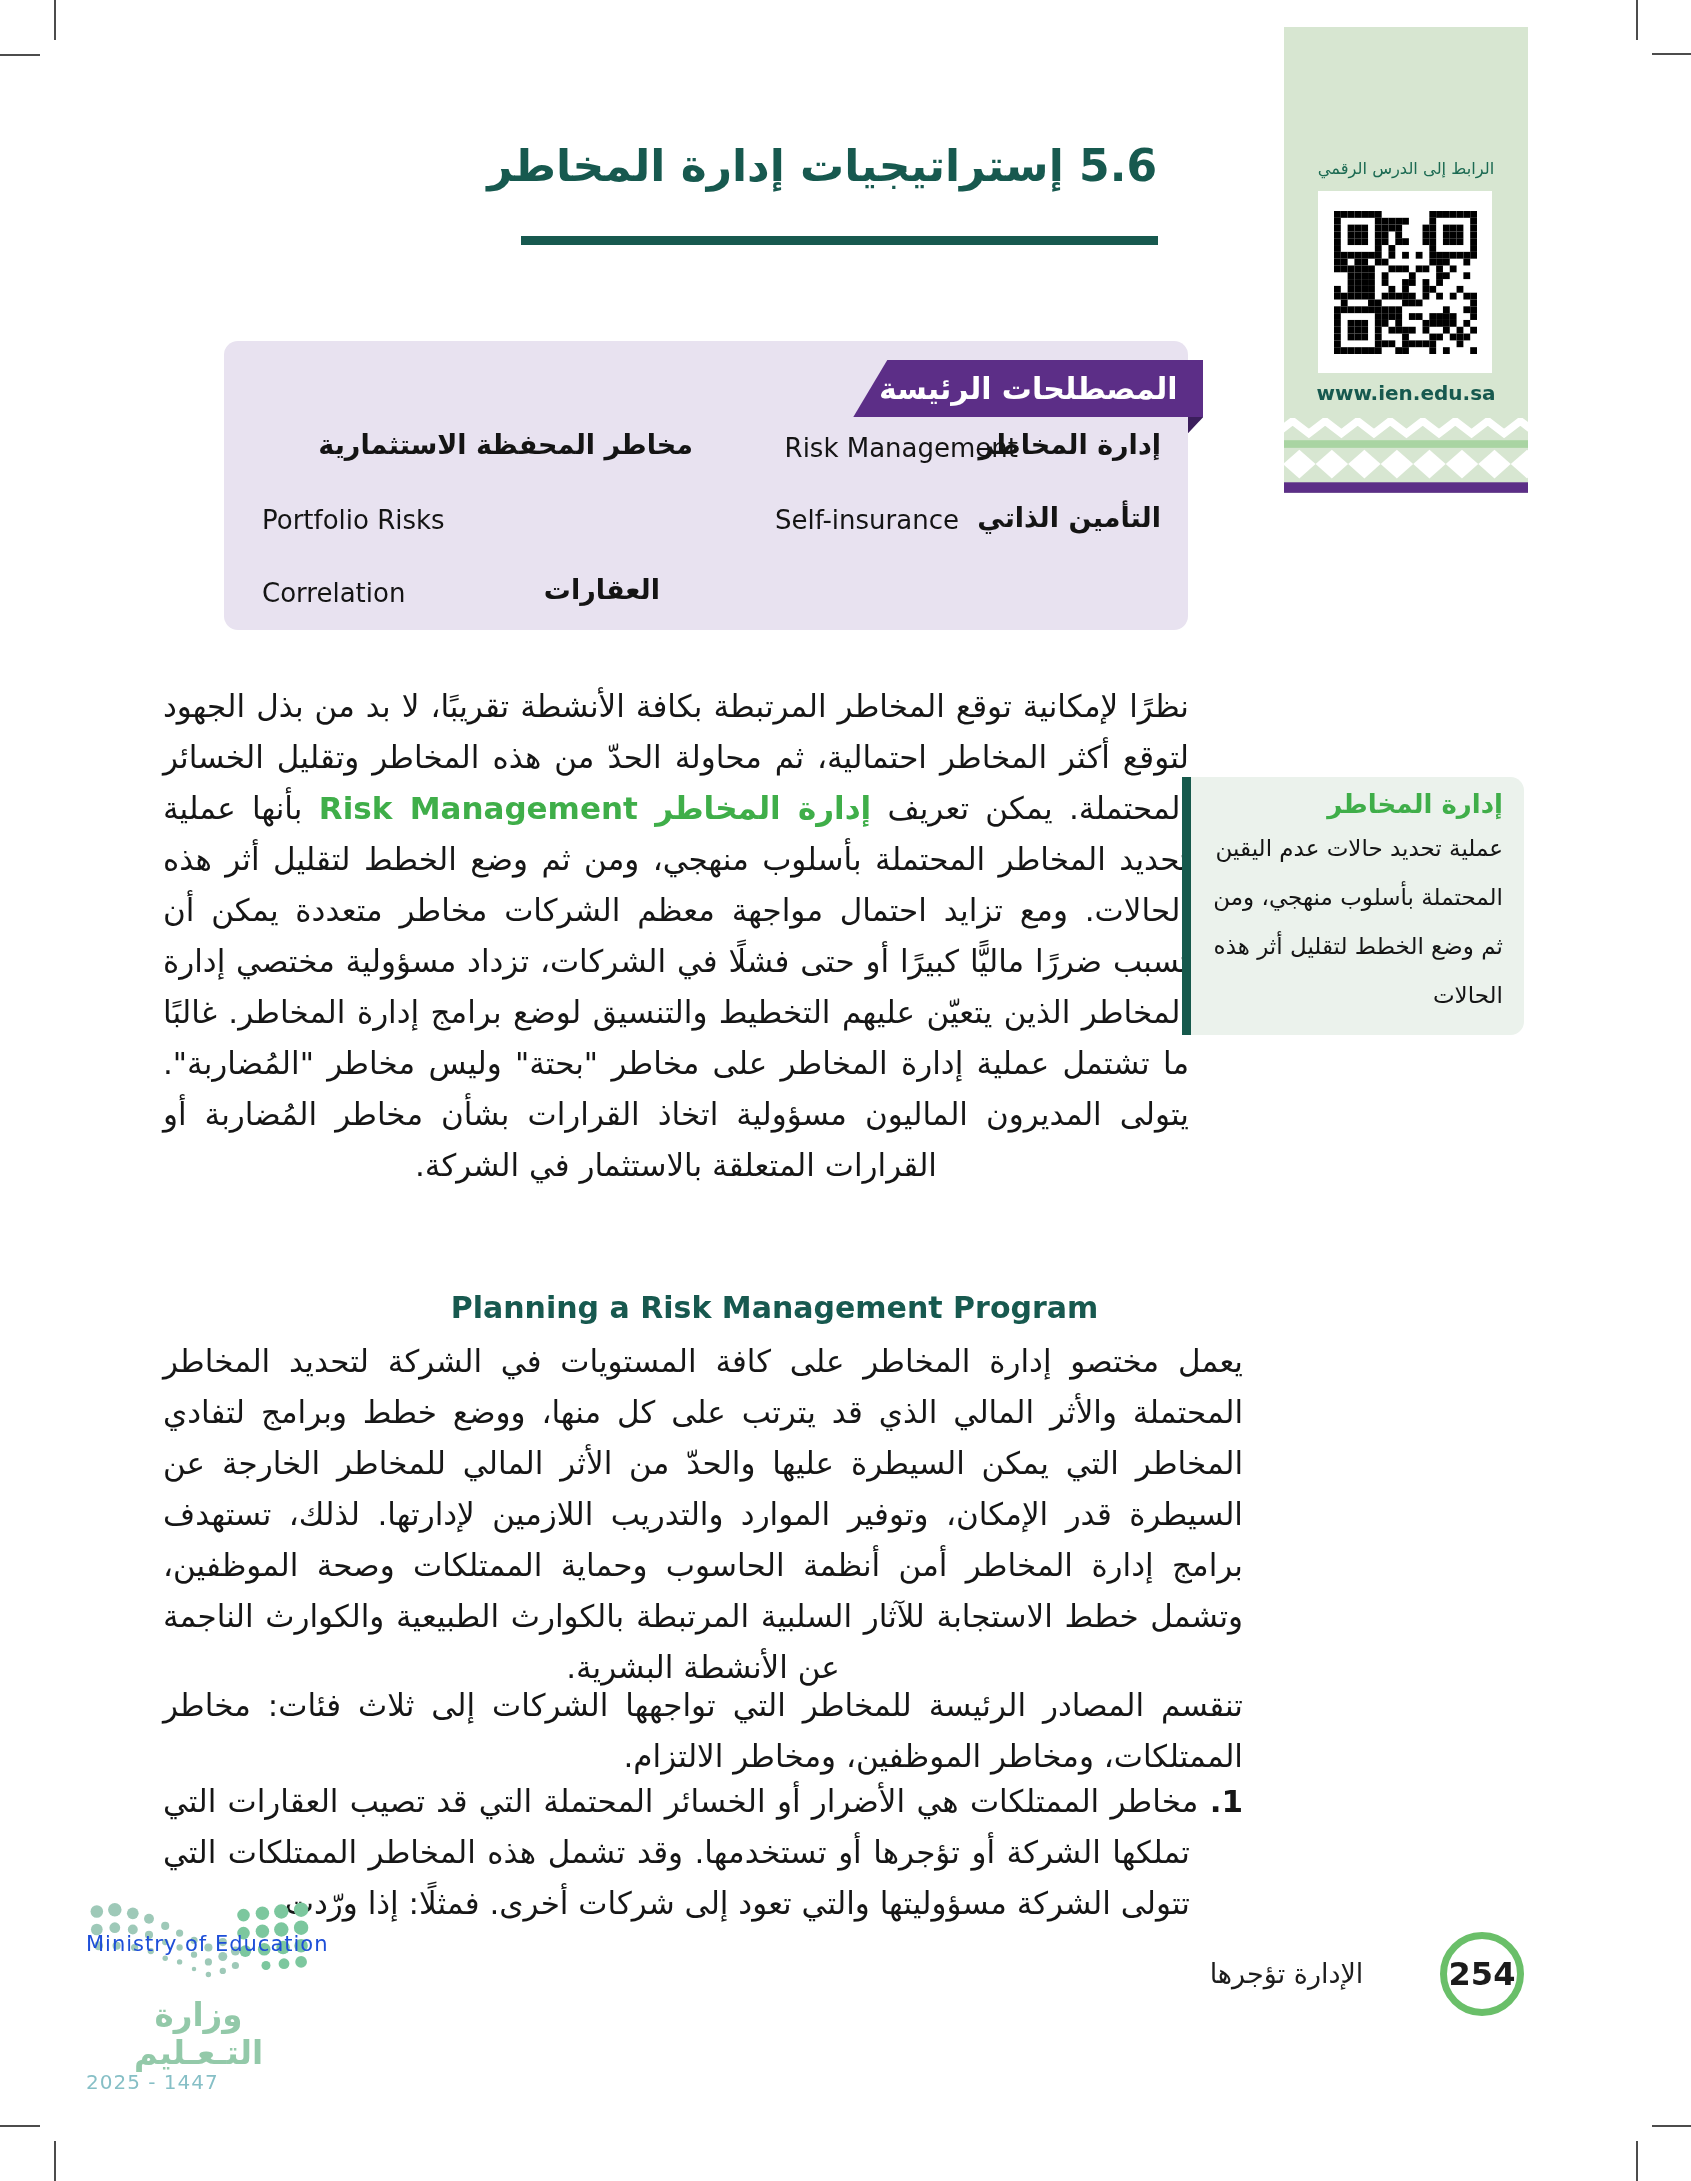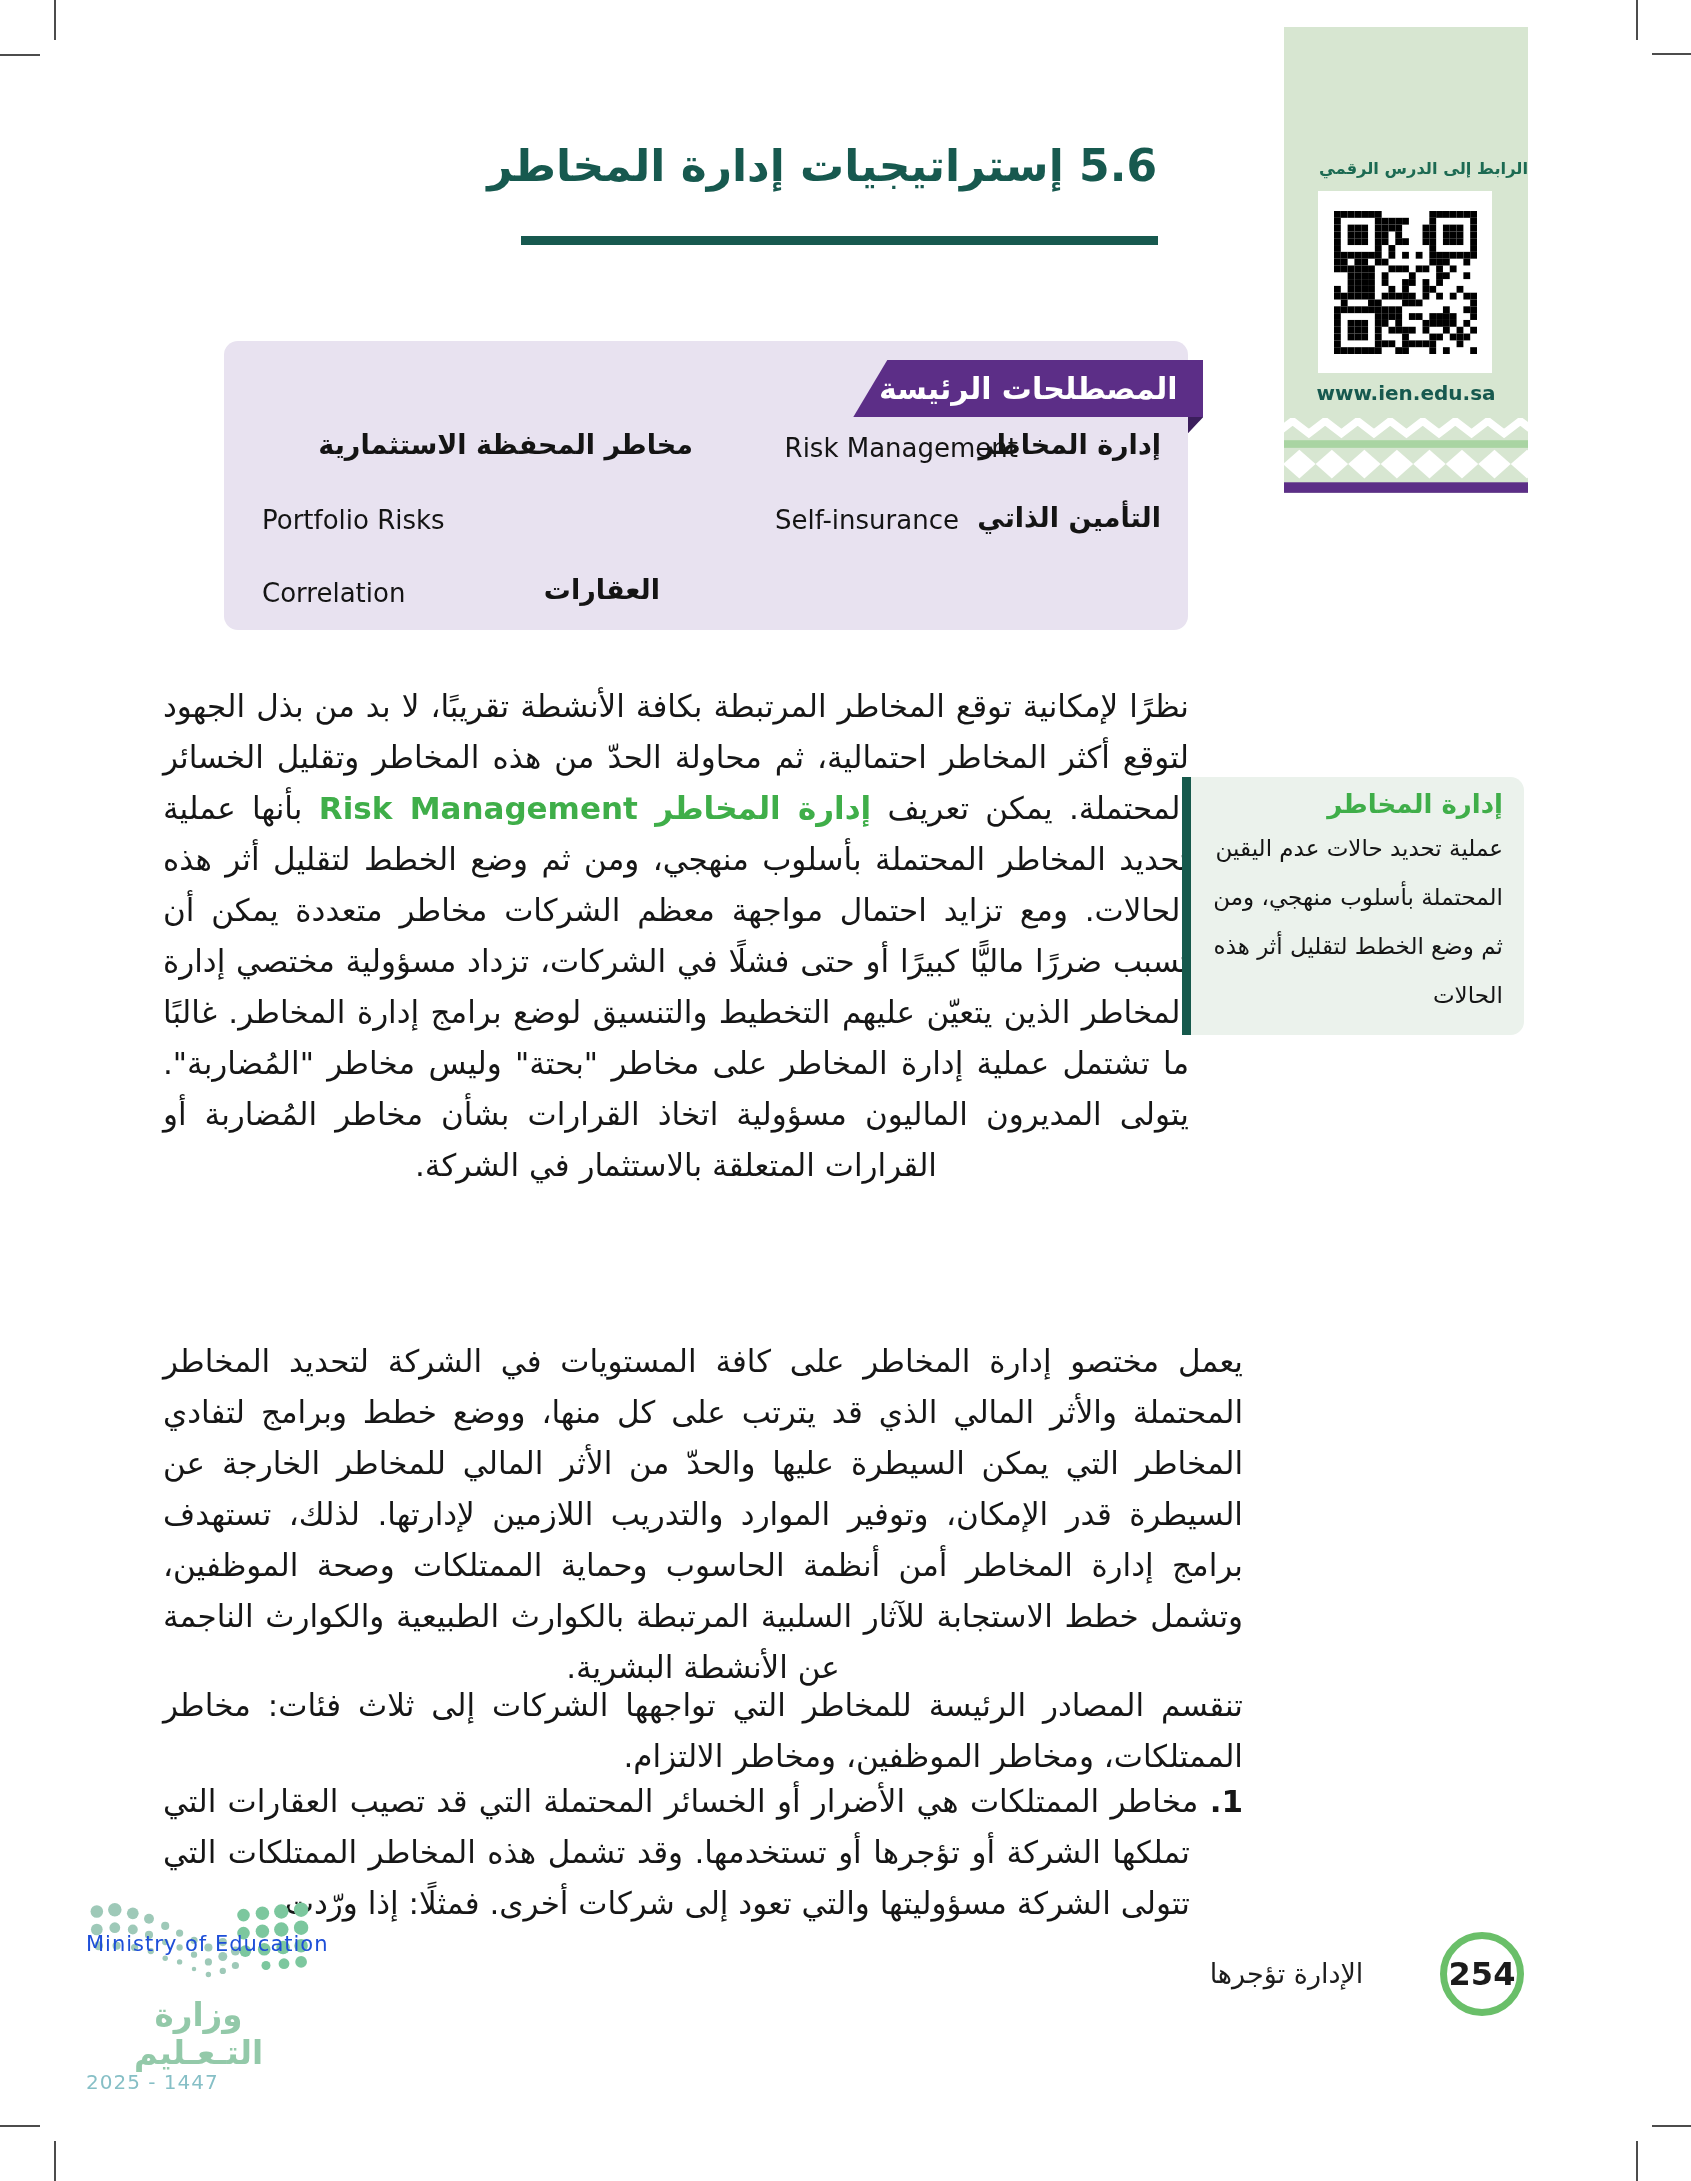--- a/index.html
+++ b/index.html
@@ -3,22 +3,22 @@
 <meta charset="utf-8">
 <style>
   html,body{margin:0;padding:0;background:#ffffff;}
   .page{position:relative;width:1692px;height:2181px;background:#ffffff;overflow:hidden;
         font-family:"DejaVu Sans",sans-serif;color:#1b1b1b;}
   .abs{position:absolute;}
   
   .mark{position:absolute;background:#4c4c4c;}
   
   .qr-panel{position:absolute;left:1284px;top:27px;width:244px;height:466px;background:#d7e6d1;}
-  .qr-label{position:absolute;top:132px;left:0;width:100%;text-align:right;
-            font-size:16.3px;font-weight:bold;color:#1c6a52;direction:rtl;}
+  .qr-label{position:absolute;top:132px;left:0;width:100%;text-align:center;
+            font-size:16.3px;font-weight:normal;color:#1c6a52;direction:rtl;}
   .qr-box{position:absolute;left:34px;top:164px;width:174px;height:182px;background:#ffffff;
           display:flex;align-items:center;justify-content:center;}
   .qr-url{position:absolute;top:354px;left:0;width:100%;text-align:center;
           font-size:20px;font-weight:bold;color:#17594f;}
   .qr-decor{position:absolute;bottom:0;left:0;}
   
   .page-title{position:absolute;top:140px;right:535px;direction:rtl;white-space:nowrap;
               font-size:44px;font-weight:bold;color:#17594f;}
   .title-rule{position:absolute;left:521px;top:236px;width:637px;height:8.6px;background:#17594f;}
   
@@ -365,20 +365,21 @@
     <span class="term-en" style="top:237px;left:38px;">Correlation</span>
   </div>
 
   <div class="para" style="left:163px;top:681px;width:1026px;"><span>نظرًا لإمكانية توقع المخاطر المرتبطة بكافة الأنشطة تقريبًا، لا بد من بذل الجهود لتوقع أكثر المخاطر احتمالية، ثم محاولة الحدّ من هذه المخاطر وتقليل الخسائر المحتملة. يمكن تعريف </span><span class="hl">إدارة المخاطر Risk Management</span><span> بأنها عملية تحديد المخاطر المحتملة بأسلوب منهجي، ومن ثم وضع الخطط لتقليل أثر هذه الحالات. ومع تزايد احتمال مواجهة معظم الشركات مخاطر متعددة يمكن أن تسبب ضررًا ماليًّا كبيرًا أو حتى فشلًا في الشركات، تزداد مسؤولية مختصي إدارة المخاطر الذين يتعيّن عليهم التخطيط والتنسيق لوضع برامج إدارة المخاطر. غالبًا ما تشتمل عملية إدارة المخاطر على مخاطر "بحتة" وليس مخاطر "المُضاربة". يتولى المديرون الماليون مسؤولية اتخاذ القرارات بشأن مخاطر المُضاربة أو القرارات المتعلقة بالاستثمار في الشركة.</span></div>
 
   <div class="side-def">
     <div class="t">إدارة المخاطر</div>
     <div class="b">عملية تحديد حالات عدم اليقين المحتملة بأسلوب منهجي، ومن ثم وضع الخطط لتقليل أثر هذه الحالات</div>
   </div>
 
+  <div class="sec-en">Planning a Risk Management Program</div>
 
   <div class="para" style="left:163px;top:1336px;width:1080px;">يعمل مختصو إدارة المخاطر على كافة المستويات في الشركة لتحديد المخاطر المحتملة والأثر المالي الذي قد يترتب على كل منها، ووضع خطط وبرامج لتفادي المخاطر التي يمكن السيطرة عليها والحدّ من الأثر المالي للمخاطر الخارجة عن السيطرة قدر الإمكان، وتوفير الموارد والتدريب اللازمين لإدارتها. لذلك، تستهدف برامج إدارة المخاطر أمن أنظمة الحاسوب وحماية الممتلكات وصحة الموظفين، وتشمل خطط الاستجابة للآثار السلبية المرتبطة بالكوارث الطبيعية والكوارث الناجمة عن الأنشطة البشرية.</div>
 
   <div class="para" style="left:163px;top:1680px;width:1080px;text-align-last:right;-moz-text-align-last:right;">تنقسم المصادر الرئيسة للمخاطر التي تواجهها الشركات إلى ثلاث فئات: مخاطر الممتلكات، ومخاطر الموظفين، ومخاطر الالتزام.</div>
 
   <div class="list1">
     <span class="body-ind"><b>1.</b><span> مخاطر الممتلكات هي الأضرار أو الخسائر المحتملة التي قد تصيب العقارات التي تملكها الشركة أو تؤجرها أو تستخدمها. وقد تشمل هذه المخاطر الممتلكات التي تتولى الشركة مسؤوليتها والتي تعود إلى شركات أخرى. فمثلًا: إذا ورّدت</span></span>
   </div>
 
   <svg class="abs" style="left:86px;top:1902px;" width="225" height="91" viewBox="0 0 250 100">

